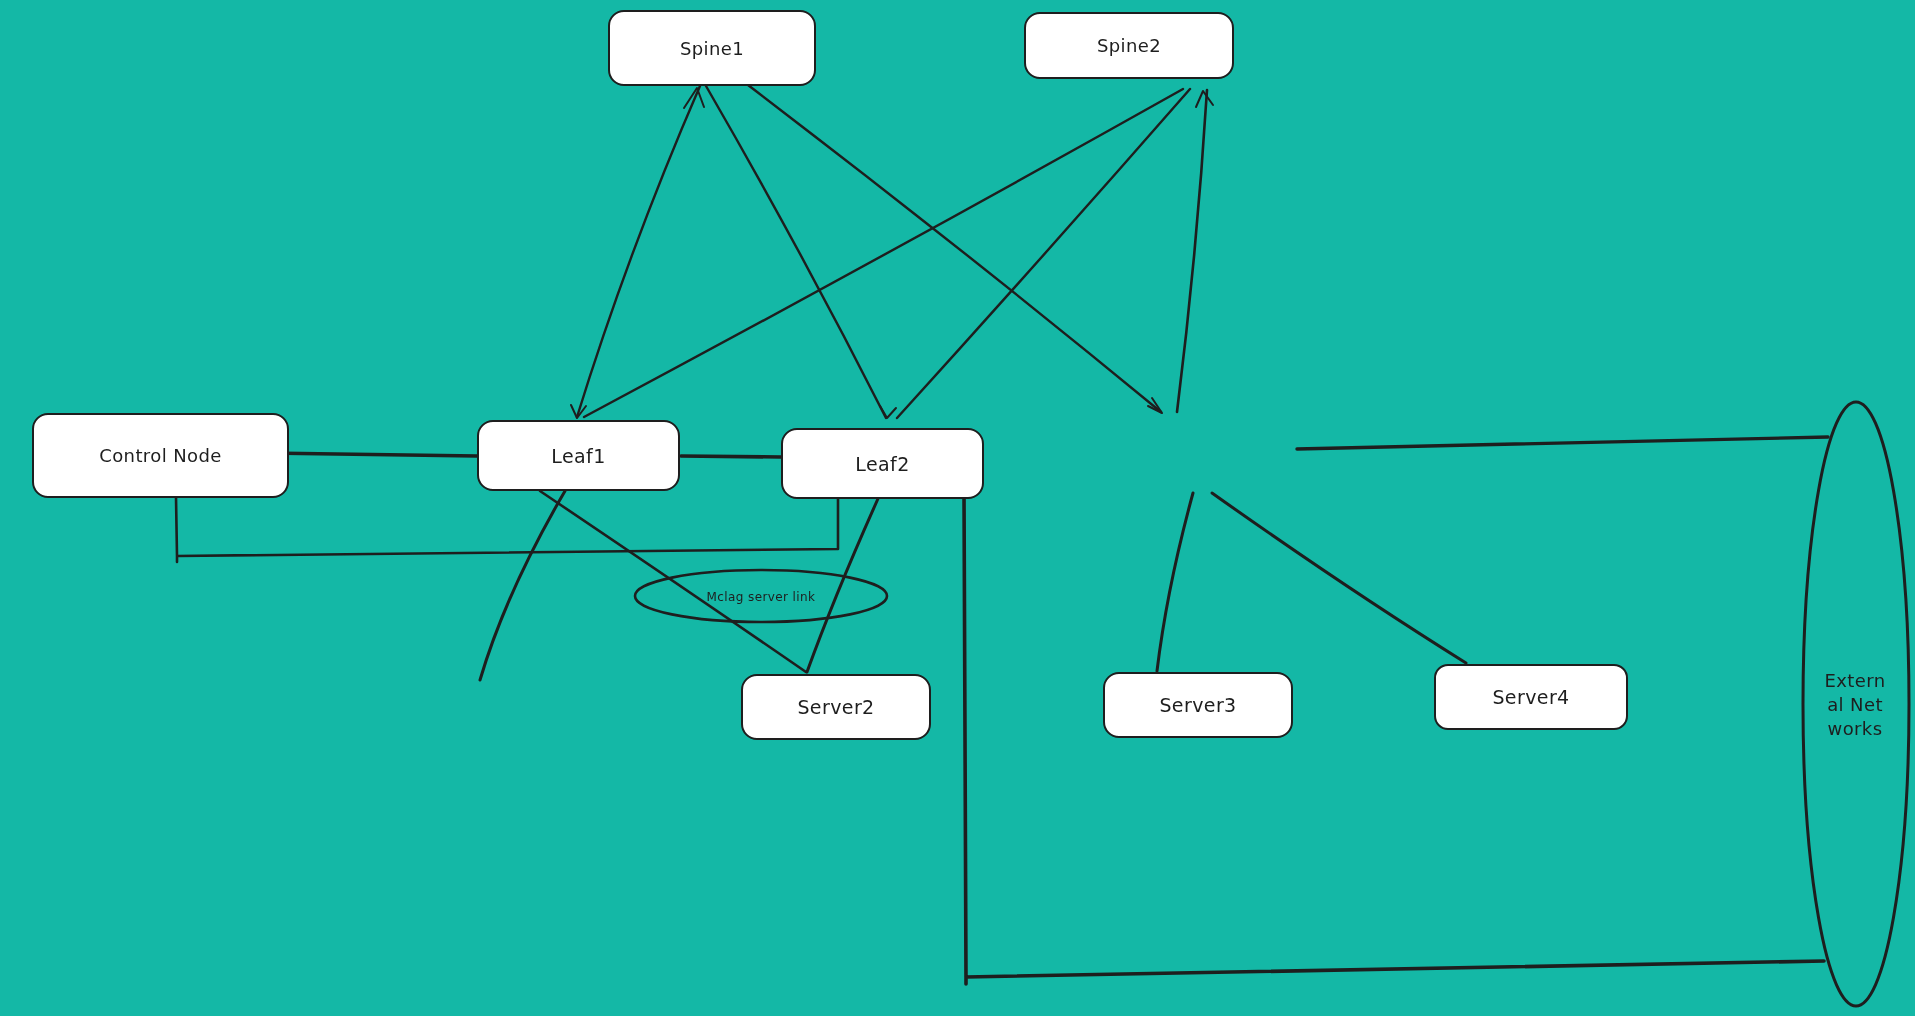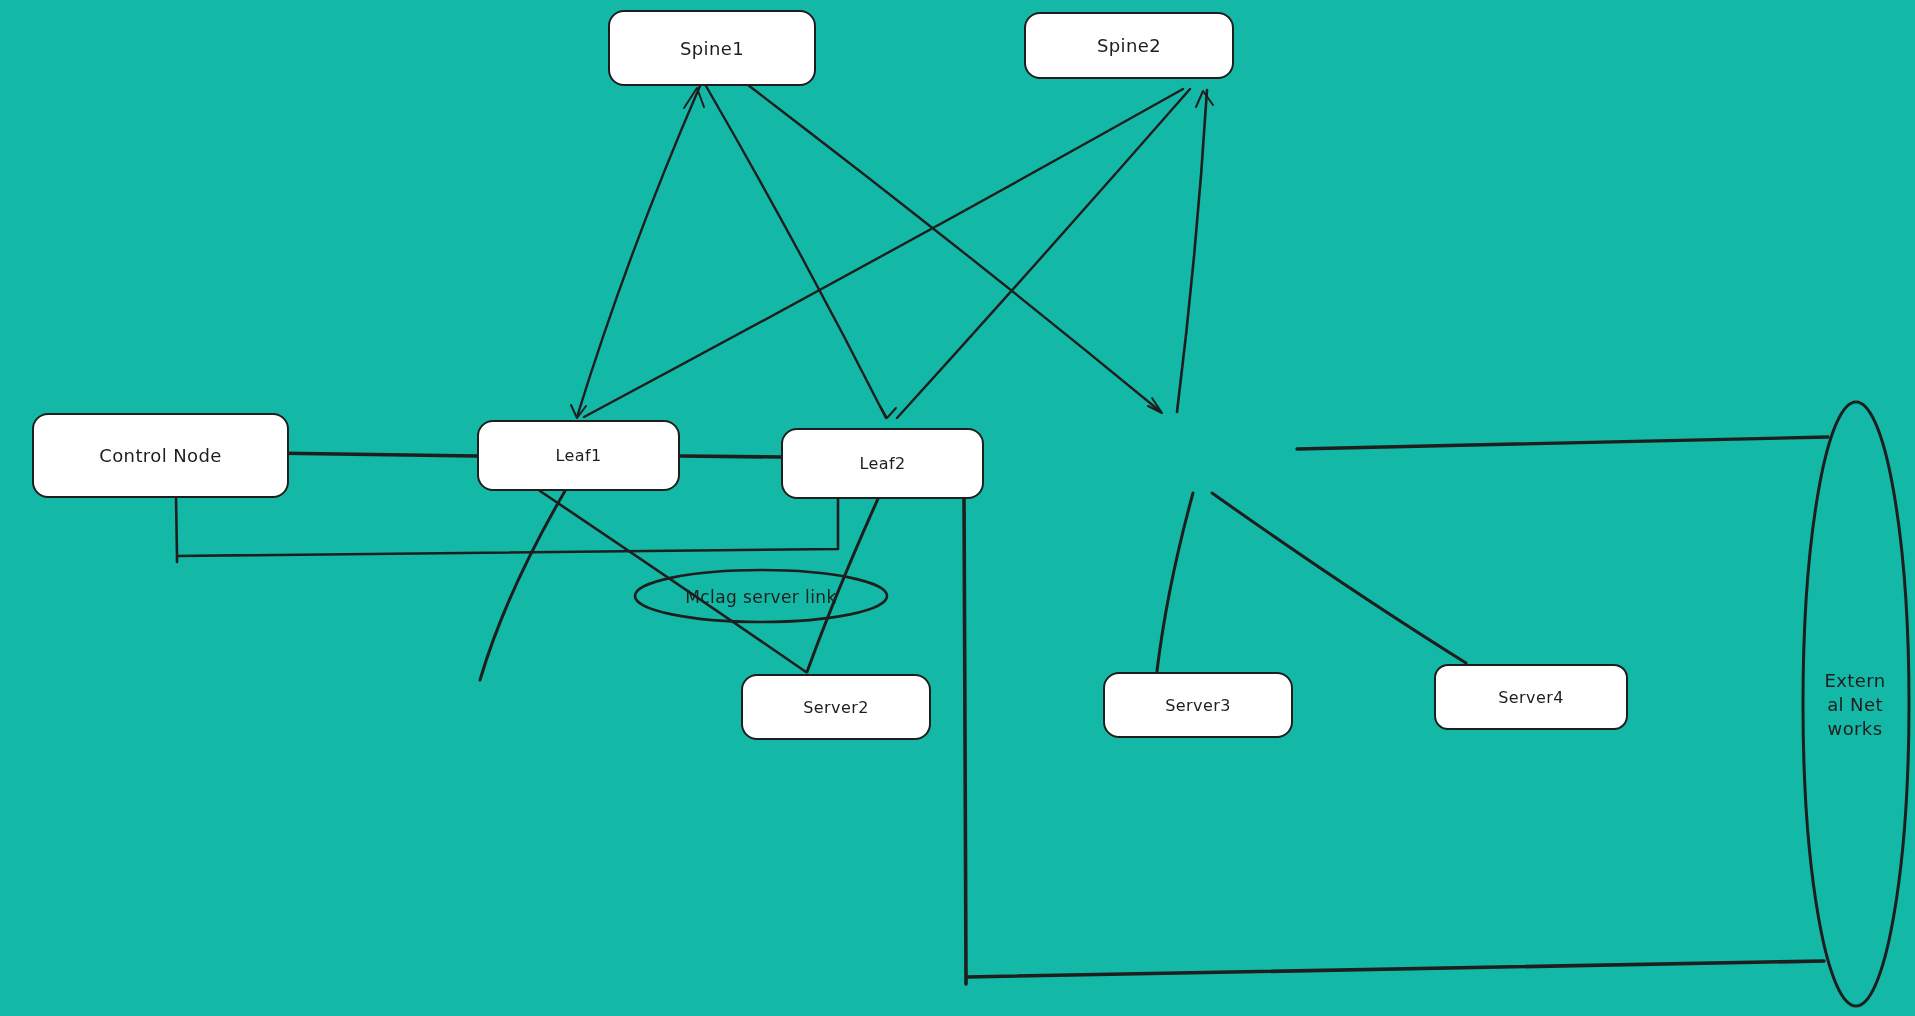--- a/index.html
+++ b/index.html
@@ -13,31 +13,31 @@
   }
   #edges{position:absolute;left:0;top:0;z-index:1;}
   .node{
     position:absolute;
     box-sizing:border-box;
     background:#ffffff;
     border:2.6px solid #1e1e1e;
     border-radius:16px;
     display:flex;align-items:center;justify-content:center;
     z-index:2;
-    font-size:16px;
+    font-size:19px;
     letter-spacing:0.4px;
   }
   .node.big{font-size:18px;}
   .lbl{white-space:nowrap;}
   .shift-left{transform:translateX(-20px);}
   
   .ellipse-label{
     position:absolute;z-index:3;
     display:flex;align-items:center;justify-content:center;
-    text-align:center;font-size:17px;letter-spacing:0.4px;
+    text-align:center;font-size:12px;letter-spacing:0.4px;
   }
   #mclag-label{left:648px;top:585px;width:226px;height:24px;}
   #external-label{
     left:1822px;top:650px;width:66px;height:110px;
     font-size:18px;line-height:24px;
     word-break:break-all;
   }
   
   #spine1 {left:608px; top:10px;  width:208px; height:76px;}
   #spine2 {left:1024px;top:12px;  width:210px; height:67px;}

